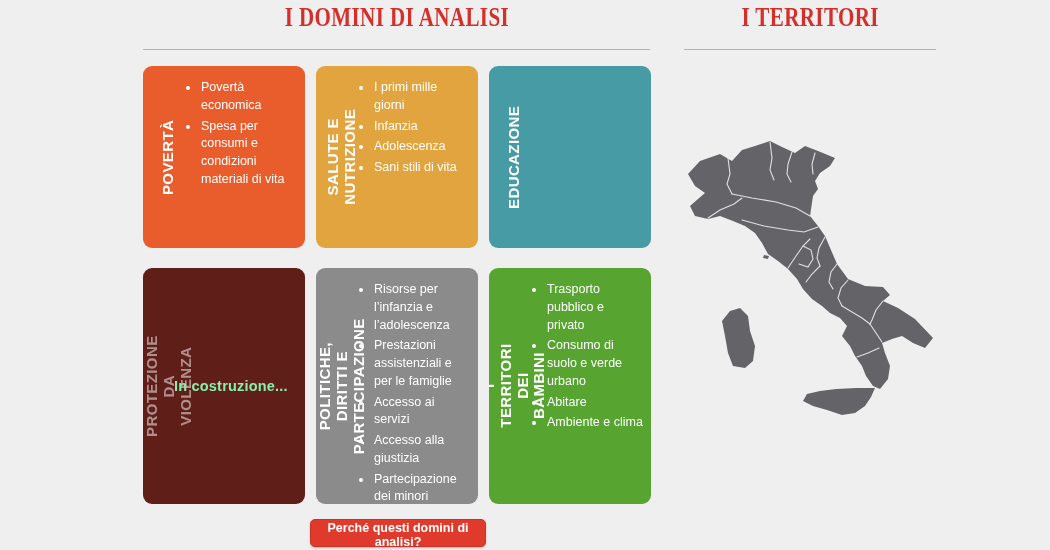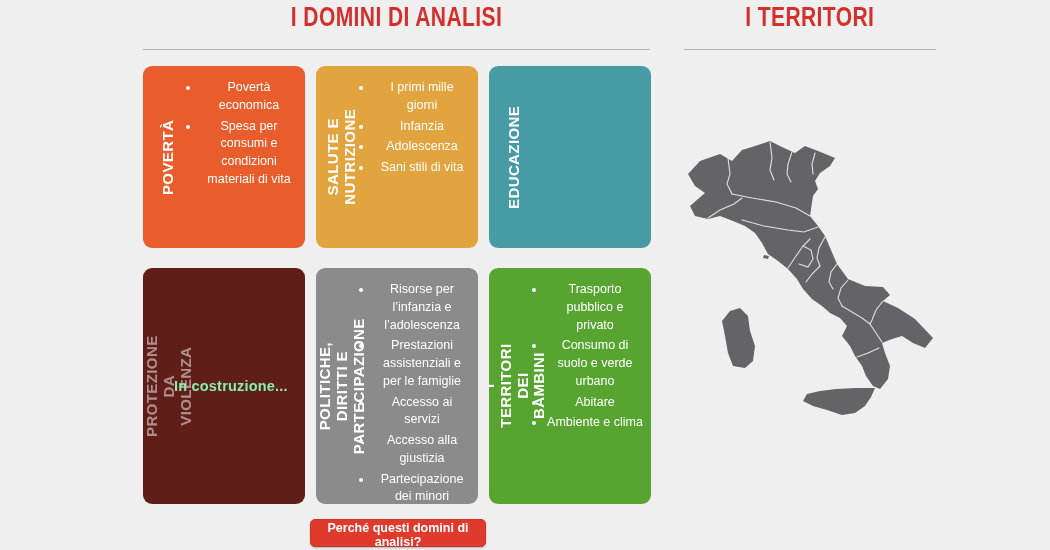--- a/index.html
+++ b/index.html
@@ -2,21 +2,21 @@
 <html><head>
 <meta charset="utf-8">
 <style>
   html,body { margin:0; padding:0; }
   body { background:#efefef; font-family:"Liberation Sans", sans-serif; }
   .page { position:relative; width:1050px; height:550px; background:#efefef; overflow:hidden; }
 
   
   .section-title { position:absolute; top:2px; left:0; width:100%; margin:0;
     text-align:center; font-size:27px; font-weight:bold; color:#d3302c;
-    letter-spacing:.5px; white-space:nowrap; }
+    letter-spacing:.5px; white-space:nowrap;font-family:Liberation Serif, serif; }
   .section-title span { display:inline-block; transform:scaleX(.78); transform-origin:center; }
   .divider { position:absolute; top:49px; left:0; right:0; border-top:1px solid #b3b3b3; }
 
   .domini-section   { position:absolute; left:143px; top:0; width:507px; height:550px; }
   .territori-section{ position:absolute; left:684px; top:0; width:252px; height:550px; }
 
   
   .cards-grid { position:absolute; left:0; top:66px;
     display:grid; grid-template-columns:162px 162px 162px;
     grid-template-rows:182px 236px; column-gap:11px; row-gap:20px; }
@@ -26,21 +26,21 @@
     display:flex; align-items:center; justify-content:center; pointer-events:none; }
   .card-title span { display:block; transform:rotate(-90deg); transform-origin:center;
     font-weight:bold; font-size:15px; line-height:1.12; letter-spacing:.4px;
     text-align:center; text-transform:uppercase; }
   .row1 .card-title span { width:176px; }
   .row2 .card-title span { width:230px; }
   .faded-title .card-title { opacity:.5; }
 
   .card-list { margin:0; padding:13px 8px 0 57px; list-style:disc outside;
     font-size:12.5px; line-height:1.42; }
-  .card-list li { margin:0 0 3px 0; padding-left:1px;text-align:center; }
+  .card-list li { margin:0 0 3px 0; padding-left:1px; }
   .faded { opacity:.27; }
 
   .striped { background-image:repeating-linear-gradient(45deg,
       rgba(255,255,255,.05) 0px, rgba(255,255,255,.05) 2px,
       rgba(0,0,0,0) 2px, rgba(0,0,0,0) 7px); }
 
   .construction { position:absolute; left:31px; top:110px; color:#86efac;
     font-size:14.5px; font-weight:bold; letter-spacing:.2px; white-space:nowrap; }
 
   

